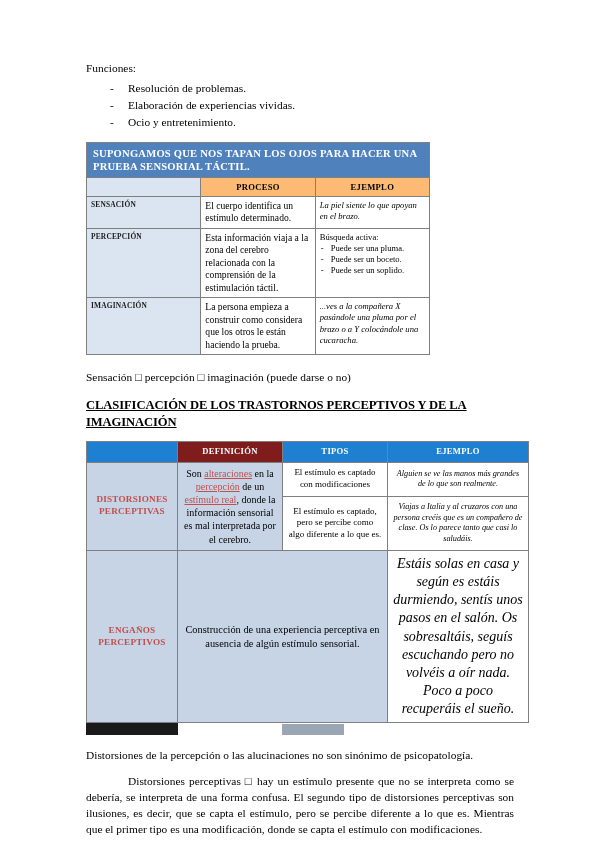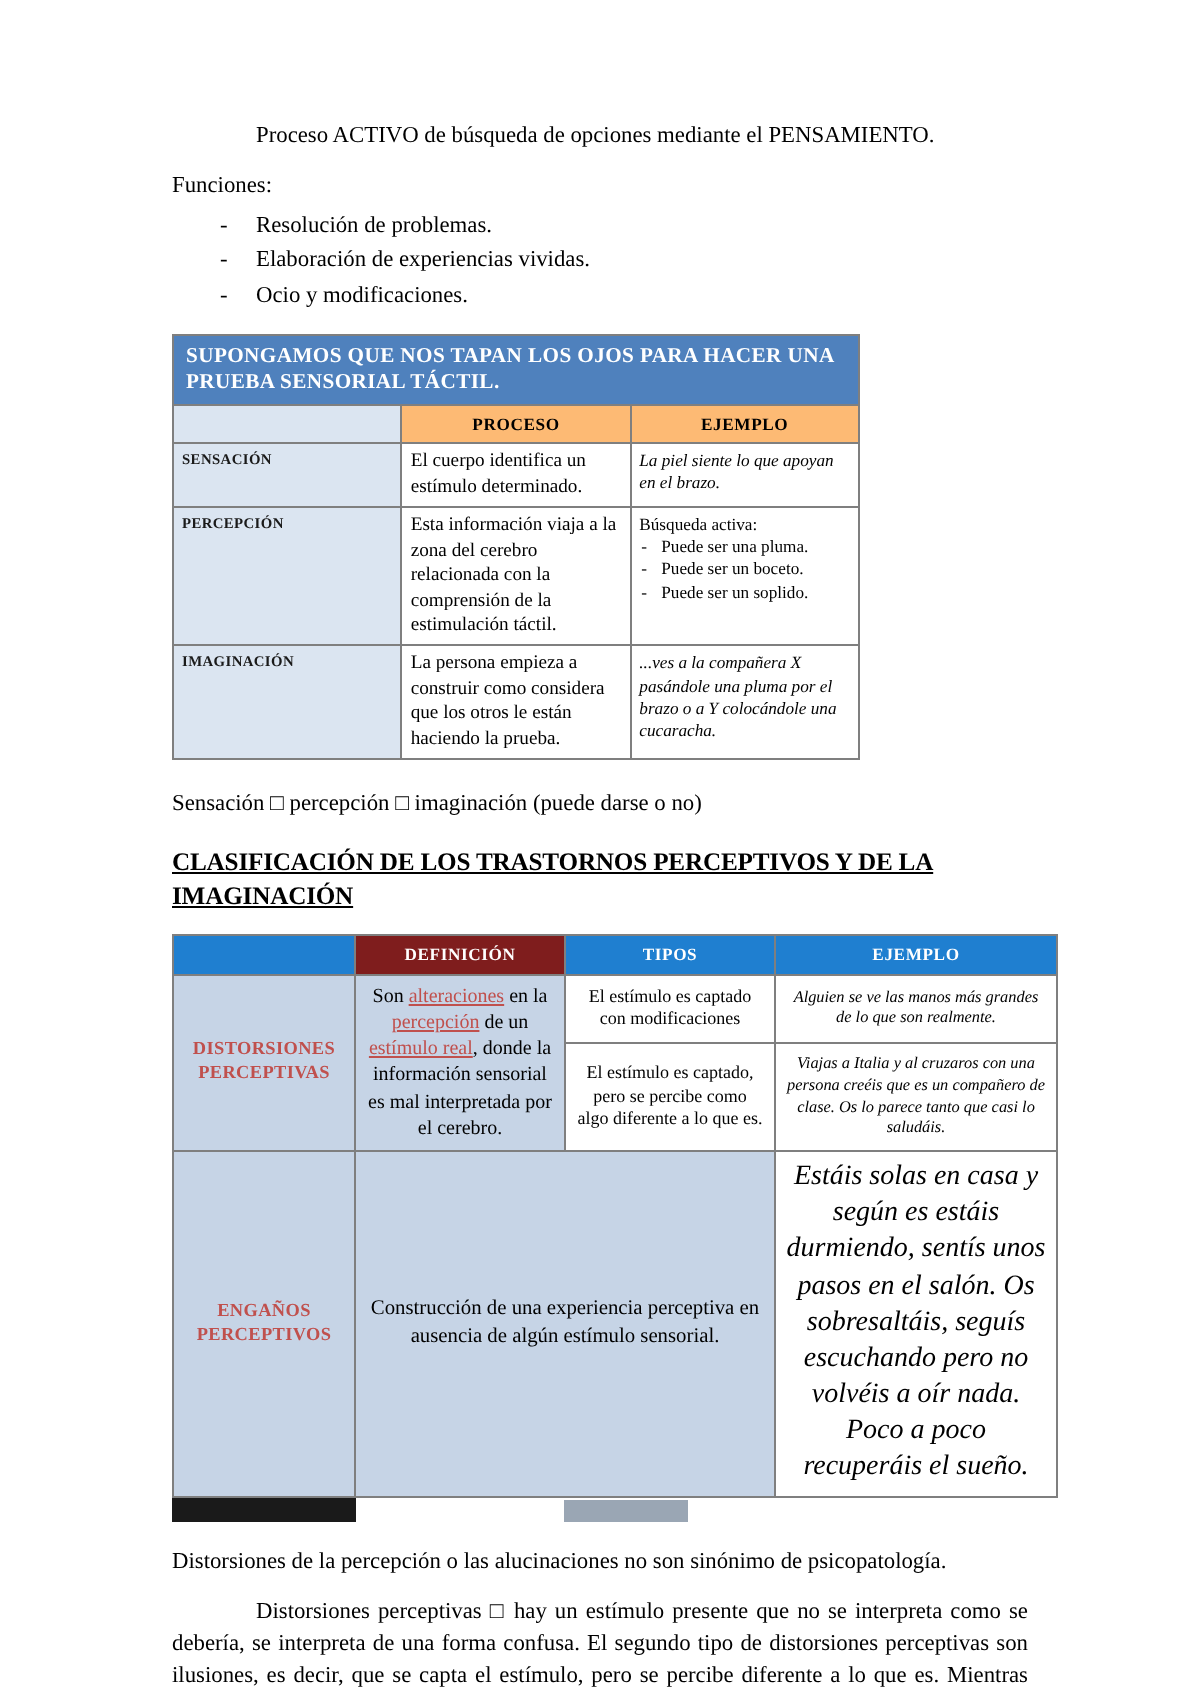--- a/index.html
+++ b/index.html
@@ -207,27 +207,26 @@
     left: 196px; top: 1px;
     width: 62px; height: 11px;
     background: #9aa6b4;
   }
 </style>
 </head>
 <body>
 
 <div class="page">
 
-  <p class="para indent">Proceso ACTIVO de búsqueda de opciones mediante el PENSAMIENTO.</p>
   <p class="para" style="margin-bottom:4px;">Funciones:</p>
 
   <ul class="bullets">
     <li><span class="dash">-</span><span>Resolución de problemas.</span></li>
     <li><span class="dash">-</span><span>Elaboración de experiencias vividas.</span></li>
-    <li><span class="dash">-</span><span>Ocio y modificaciones.</span></li>
+    <li><span class="dash">-</span><span>Ocio y entretenimiento.</span></li>
   </ul>
 
   <table class="tbl1">
     <tbody>
         <tr class="title-row">
       <td colspan="3">SUPONGAMOS QUE NOS TAPAN LOS OJOS PARA HACER UNA PRUEBA SENSORIAL TÁCTIL.</td>
     </tr>
     <tr class="hdr">
       <td class="c1" style="background:#dbe5f1;"></td>
       <td>PROCESO</td>

